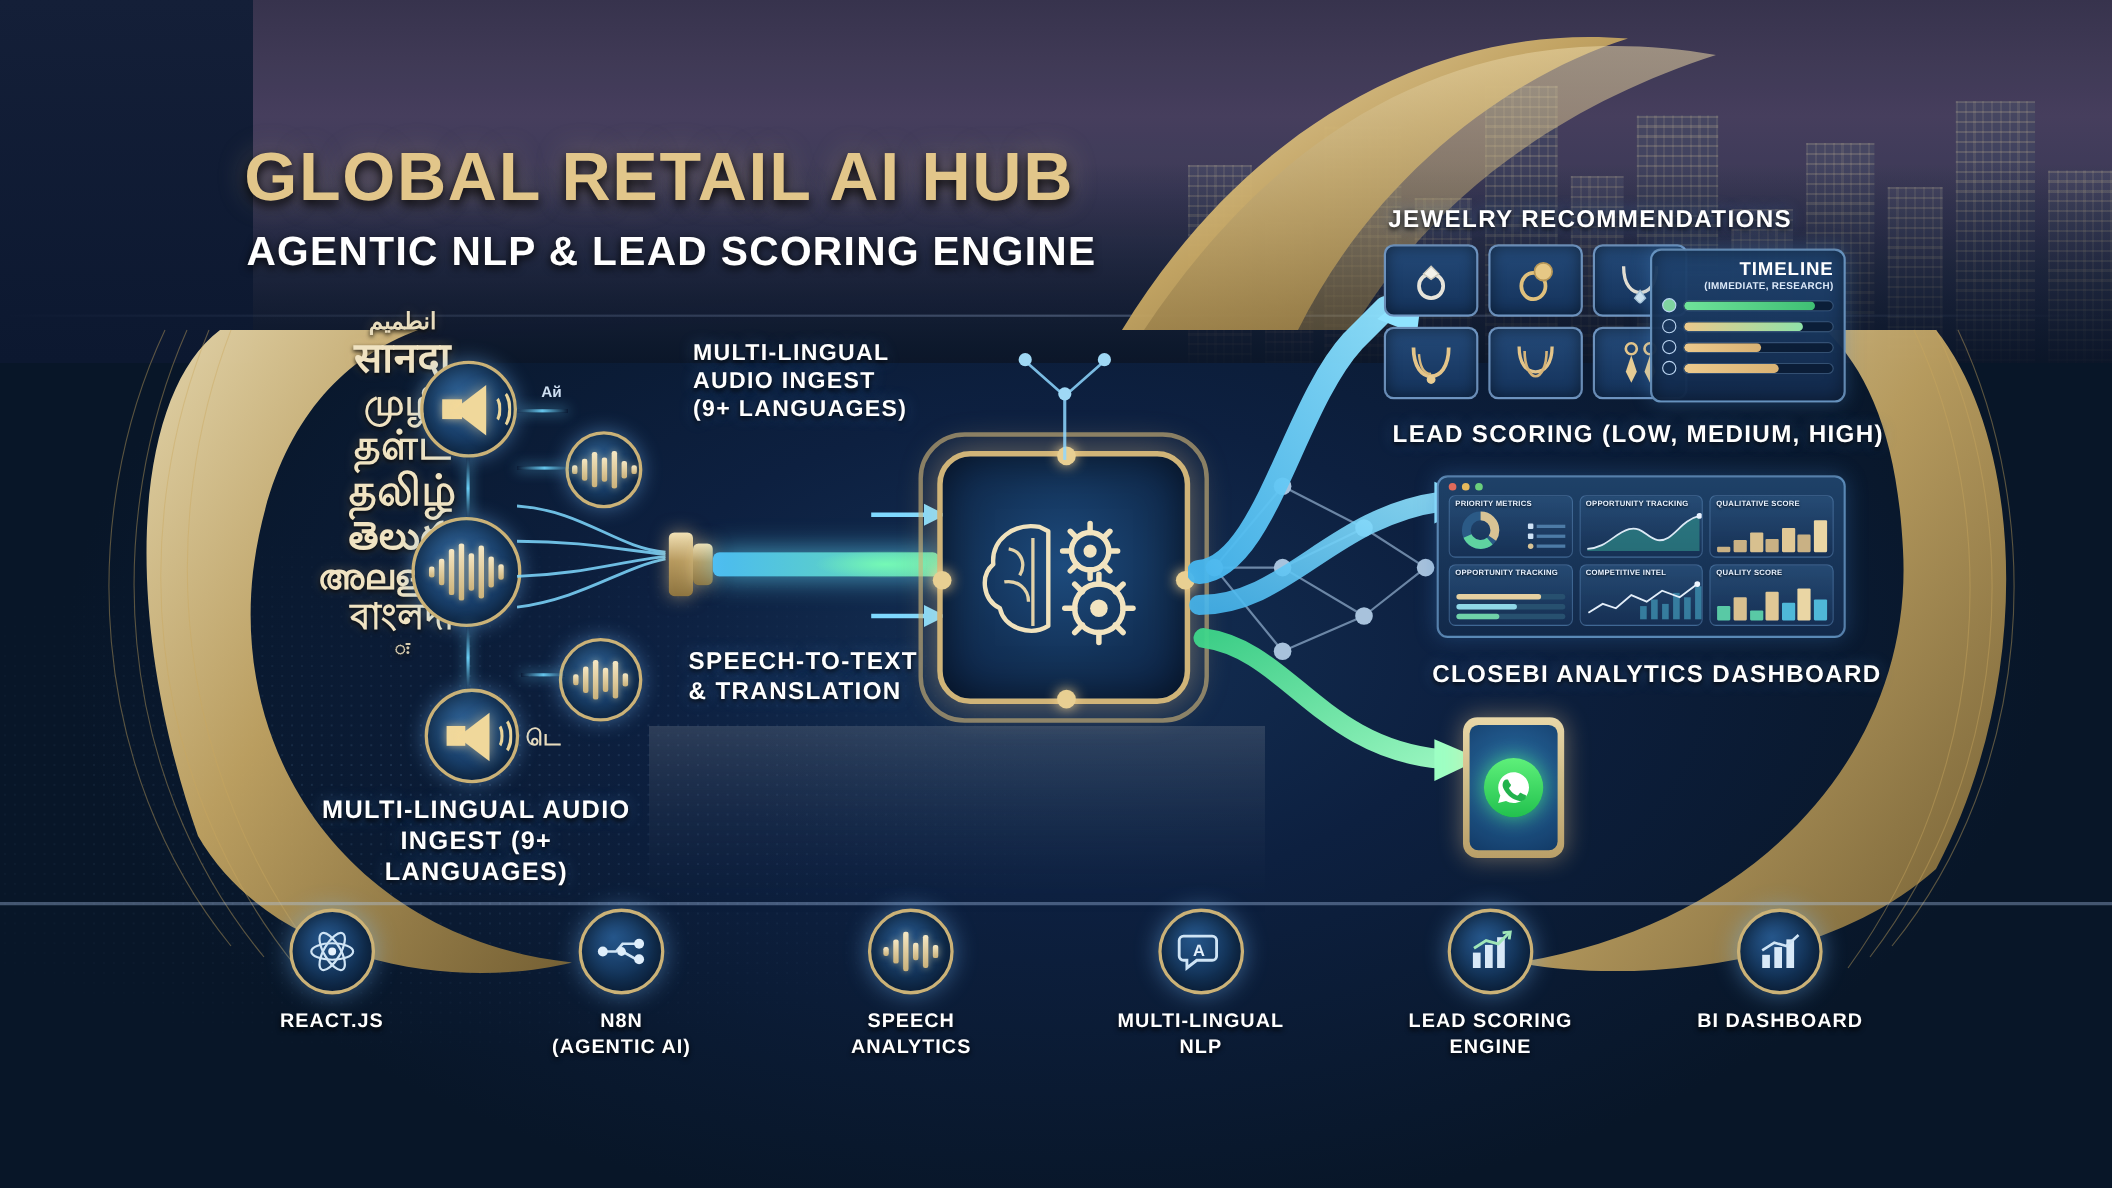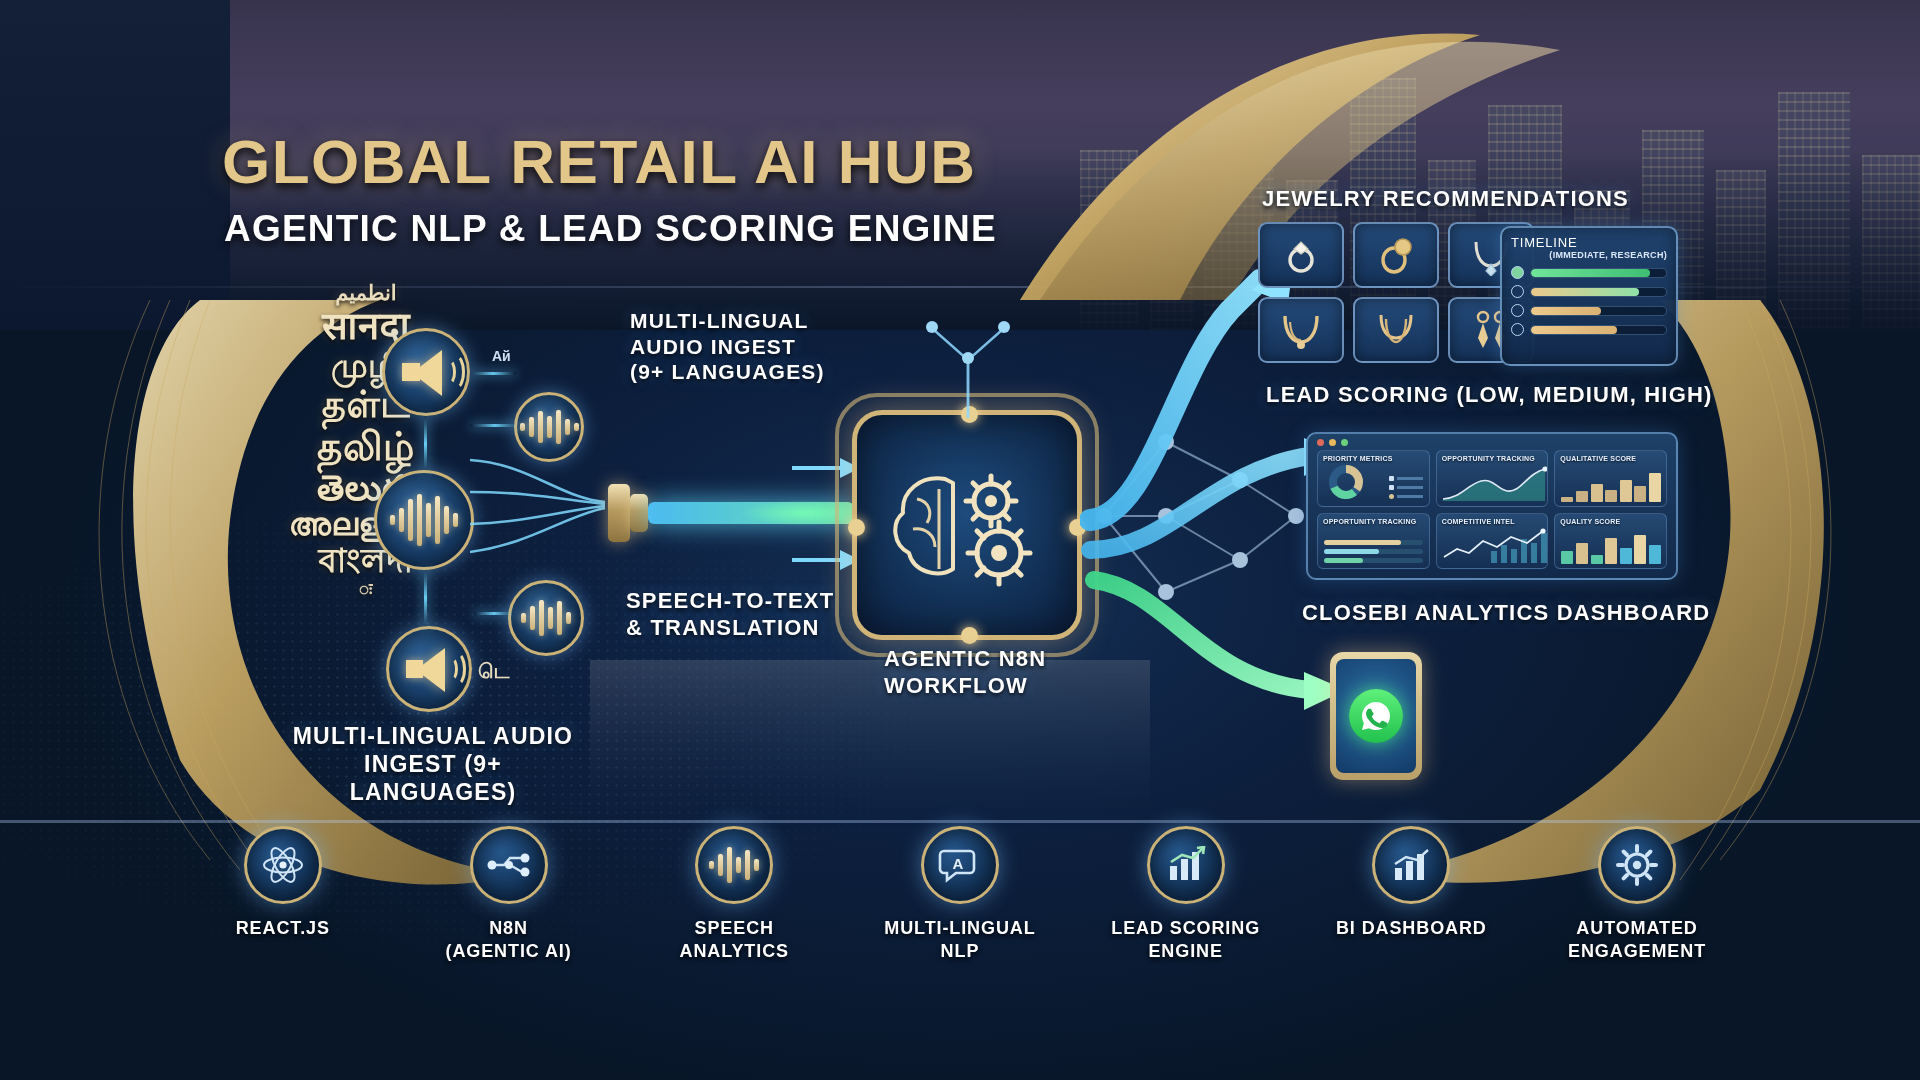--- a/index.html
+++ b/index.html
@@ -143,21 +143,21 @@
     border:2px solid rgba(160,198,240,.6);
     box-shadow:inset 0 0 14px rgba(0,0,0,.45);
     display:flex; align-items:center; justify-content:center; }
 
   
   .tl{ position:absolute; left:1500px; top:226px; width:178px; height:140px;
     border-radius:10px; padding:7px 9px;
     background:linear-gradient(180deg,rgba(32,68,112,.96),rgba(18,42,76,.97));
     border:2px solid rgba(150,200,245,.6);
     box-shadow:0 0 18px rgba(80,150,220,.3), inset 0 0 16px rgba(0,0,0,.4); }
-  .tl-t{ color:#fff; font-size:13px; font-weight:400; text-align:left; letter-spacing:.8px; }
+  .tl-t{ color:#fff; font-size:17px; font-weight:700; text-align:right; letter-spacing:.8px; }
   .tl-s{ color:#dbe8f8; font-size:9px; font-weight:700; text-align:right; letter-spacing:.3px; margin-bottom:6px;}
   .tl-row{ display:flex; align-items:center; gap:6px; margin-bottom:6px; }
   .tl-av{ width:13px; height:13px; border-radius:50%; border:1.6px solid #bcd6f2; flex:none; }
   .tl-track{ flex:1; height:10px; border-radius:5px; background:rgba(10,28,52,.9);
     border:1px solid rgba(130,175,225,.35); overflow:hidden; }
   .tl-fill{ height:100%; border-radius:5px; }
 
   
   .bi{ position:absolute; left:1306px; top:432px; width:372px; height:148px;
     border-radius:10px; padding:16px 9px 9px;
@@ -659,24 +659,20 @@
     <div>(9+ LANGUAGES)</div>
   </div>
 
   <div class="cap" style="left:626px;top:588px;font-size:22px">
     <div>SPEECH-TO-TEXT</div>
     <div>&amp; TRANSLATION</div>
   </div>
 
   <div class="store"></div>
 
-  <div class="cap" style="left:884px;top:646px;font-size:22px">
-    <div>AGENTIC n8n</div>
-    <div>WORKFLOW</div>
-  </div>
 
   <div class="cap" style="left:288px;top:722px;font-size:23px;text-align:center;width:290px">
     <div>MULTI-LINGUAL AUDIO</div>
     <div>INGEST (9+ LANGUAGES)</div>
   </div>
 
   <div class="strip"></div>
   <div class="strip-items">
 
     <div class="sitem">
@@ -769,37 +765,15 @@
               <rect x="27" y="8" width="7" height="26"></rect>
             </g>
           <path d="M5,18 L16,11 L27,14 L38,4" fill="none" stroke="#cfe4f5" stroke-width="2.4"></path>
         </svg>
       </div>
       <div class="slbl">
         <div>BI DASHBOARD</div>
       </div>
     </div>
 
-    <div class="sitem">
-      <div class="sico">
-        <svg width="42" height="42" viewBox="0 0 42 42">
-          <circle cx="21" cy="21" r="11" fill="none" stroke="#cfe4f5" stroke-width="3.2"></circle>
-          <circle cx="21" cy="21" r="4.2" fill="#cfe4f5"></circle>
-          <g stroke="#cfe4f5" stroke-width="4" stroke-linecap="round">
-            <path d="M21,2 L21,7"></path>
-              <path d="M21,35 L21,40"></path>
-              <path d="M2,21 L7,21"></path>
-              <path d="M35,21 L40,21"></path>
-            <path d="M7.6,7.6 L11,11"></path>
-              <path d="M31,31 L34.4,34.4"></path>
-              <path d="M34.4,7.6 L31,11"></path>
-              <path d="M11,31 L7.6,34.4"></path>
-          </g>
-        </svg>
-      </div>
-      <div class="slbl">
-        <div>AUTOMATED</div>
-        <div>ENGAGEMENT</div>
-      </div>
-    </div>
 
   </div>
 </div>
 
 </body></html>

